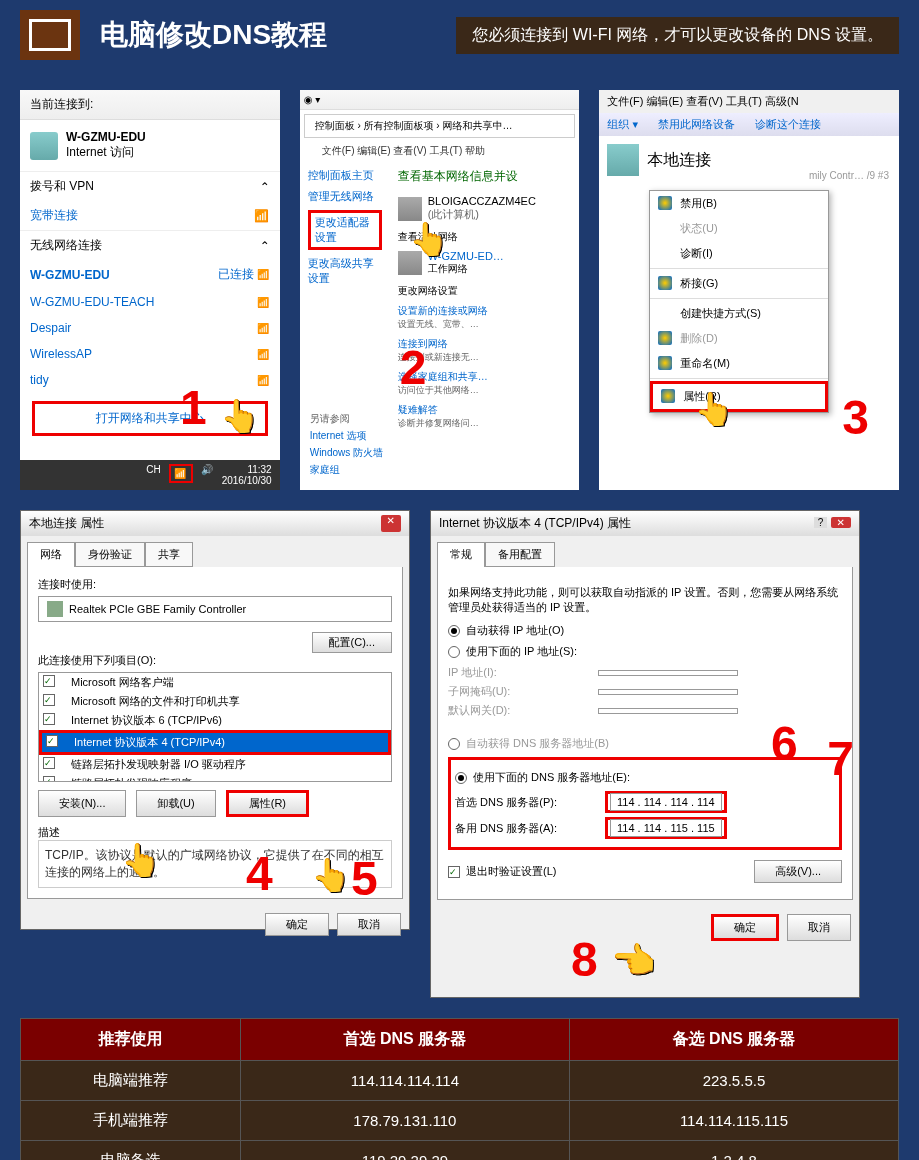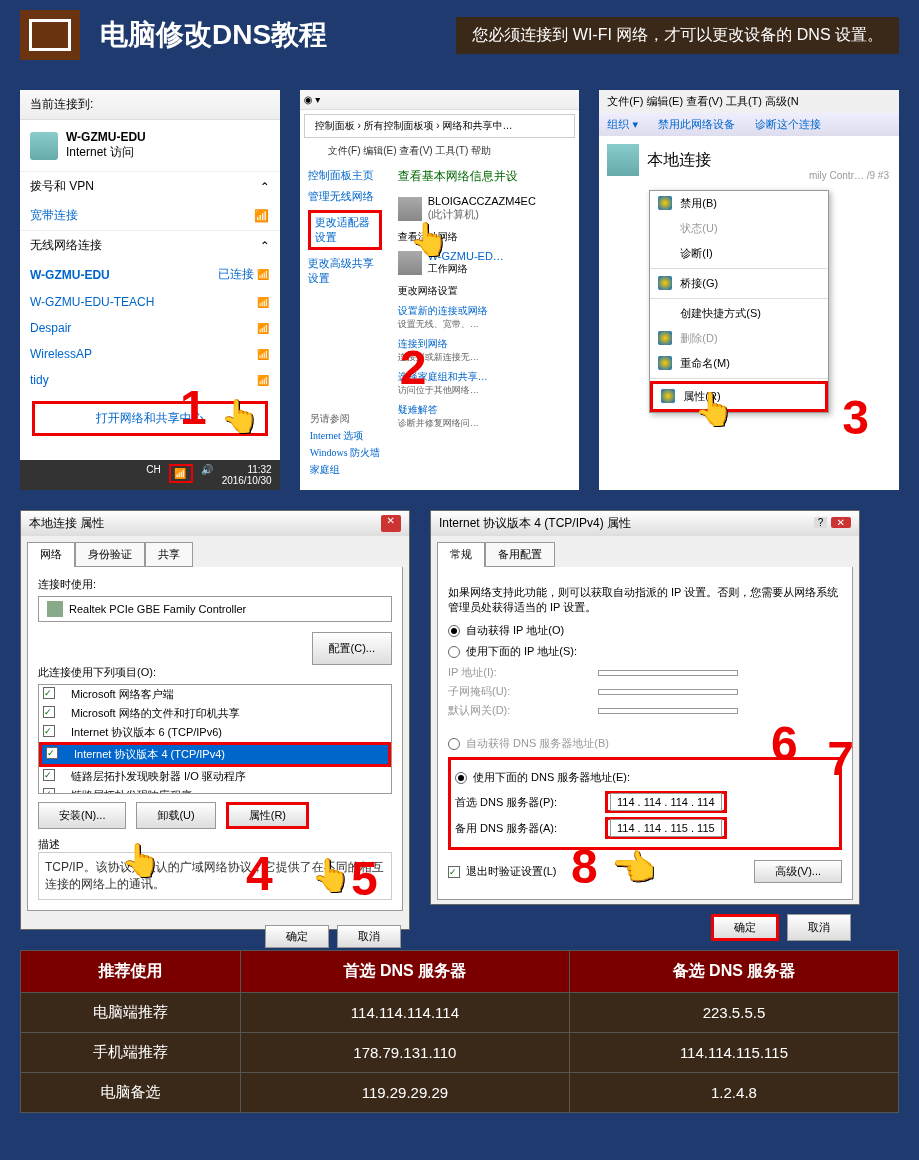--- a/index.html
+++ b/index.html
@@ -24,33 +24,33 @@
 .signal { color: #4a4; font-size: 10px; }
 .p1-link-box { border: 3px solid #e00; margin: 8px 12px; padding: 6px; text-align: center; font-size: 12px; color: #0066cc; }
 .p1-taskbar { position: absolute; bottom: 0; left: 0; right: 0; background: #333; color: #fff; font-size: 10px; padding: 4px 8px; display: flex; justify-content: flex-end; gap: 8px; align-items: flex-start; }
 .tb-sig { border: 2px solid #e00; padding: 2px 4px; }
 .big-num { position: absolute; font-size: 48px; font-weight: bold; color: #e00; font-family: Arial; }
 .num1 { bottom: 55px; left: 160px; }
 .hand { position: absolute; font-size: 32px; filter: drop-shadow(1px 1px 0 #000); }
 .hand1 { bottom: 55px; left: 200px; transform: rotate(0deg); }
 .p2-top { background: linear-gradient(#f8f8f8, #eee); padding: 4px; font-size: 10px; border-bottom: 1px solid #ddd; }
 .breadcrumb { font-size: 10px; padding: 4px 10px; background: #fff; border: 1px solid #ccc; margin: 4px; }
-.menubar { font-size: 10px; padding: 2px 22px; color: #333; margin-left: 6px; }
+.menubar { font-size: 10px; padding: 2px 22px; color: #333; }
 .p2-body { display: flex; font-size: 11px; }
 .p2-left { width: 90px; padding: 8px; color: #0066cc; }
 .p2-left div { margin-bottom: 6px; }
 .p2-left .hl { border: 3px solid #e00; padding: 2px 4px; }
 .p2-right { flex: 1; padding: 8px; }
 .p2-right-title { color: #060; font-size: 12px; margin-bottom: 10px; }
 .p2-comp { display: flex; gap: 6px; align-items: center; margin-bottom: 8px; }
 .comp-icon { width: 24px; height: 24px; background: linear-gradient(#aaa, #888); }
 .num2 { top: 250px; left: 100px; }
 .hand2 { top: 130px; left: 110px; }
 .p2-footer { position: absolute; bottom: 10px; left: 10px; font-size: 10px; color: #666; }
-.p2-footer div { margin-bottom: 3px; font-family: Liberation Serif, serif; }
+.p2-footer div { margin-bottom: 3px; }
 .p3-menubar { font-size: 11px; padding: 4px 8px; background: #f0f0f0; }
 .p3-toolbar { font-size: 11px; padding: 4px 8px; background: linear-gradient(#eef, #dde); display: flex; gap: 20px; color: #0066cc; }
 .p3-conn { padding: 8px; display: flex; gap: 8px; align-items: center; }
 .p3-conn-icon { width: 32px; height: 32px; background: linear-gradient(#8cc, #6aa); }
 .context-menu { position: absolute; top: 100px; left: 50px; background: #fff; border: 1px solid #999; box-shadow: 2px 2px 6px rgba(0,0,0,0.3); font-size: 11px; width: 180px; }
 .cm-item { padding: 5px 12px 5px 30px; position: relative; }
 .cm-item.disabled { color: #999; }
 .cm-item .shield { position: absolute; left: 8px; width: 14px; height: 14px; background: radial-gradient(#fc0, #06c); border-radius: 2px; }
 .cm-hl { border: 3px solid #e00; }
 .cm-sep { border-top: 1px solid #ddd; margin: 2px 0; }
@@ -60,36 +60,36 @@
 .dialog { background: #f0f0f0; border: 1px solid #666; position: relative; }
 .dlg4 { width: 390px; height: 420px; }
 .dlg-title { background: linear-gradient(#fff, #ddd); padding: 4px 8px; font-size: 12px; display: flex; justify-content: space-between; }
 .close-btn { background: #c33; color: #fff; padding: 0 6px; font-size: 10px; border-radius: 2px; }
 .tabs { display: flex; margin: 6px 6px 0; font-size: 11px; }
 .tab { padding: 4px 12px; border: 1px solid #999; background: #f8f8f8; }
 .tab.active { background: #fff; border-bottom: none; }
 .dlg-body { background: #fff; margin: 0 6px 6px; border: 1px solid #999; border-top: none; padding: 10px; font-size: 11px; }
 .adapter-box { border: 1px solid #999; padding: 4px 8px; margin: 4px 0 10px; display: flex; align-items: center; gap: 6px; }
 .adapter-icon { width: 16px; height: 16px; background: #8a8; }
-.cfg-btn { float: right; font-size: 11px; padding: 8px 16px; border: 1px solid #999; background: linear-gradient(#fff, #ddd); }
+.cfg-btn { float: right; font-size: 11px; padding: 2px 16px; border: 1px solid #999; background: linear-gradient(#fff, #ddd); }
 .item-list { border: 1px solid #999; height: 110px; margin: 4px 0; overflow: hidden; }
 .item-row { padding: 2px 4px; display: flex; align-items: flex-start; gap: 16px; }
 .item-row.sel { background: #0066cc; color: #fff; border: 3px solid #e00; }
 .chk { width: 12px; height: 12px; border: 1px solid #666; background: #fff; }
 .chk::after { content: '✓'; font-size: 9px; color: #060; display: block; line-height: 10px; }
 .btn-row { display: flex; gap: 10px; margin: 8px 0; }
 .btn { padding: 3px 20px; border: 1px solid #999; background: linear-gradient(#fff, #ddd); font-size: 11px; }
 .btn.hl { border: 3px solid #e00; }
 .desc-box { border: 1px solid #ccc; padding: 6px; font-size: 12px; color: #333; min-height: 40px; }
 .dlg-footer { display: flex; justify-content: flex-end; gap: 8px; padding: 8px; }
 .num4 { top: 335px; left: 225px; }
 .hand4 { top: 330px; left: 100px; }
 .num5 { top: 340px; left: 330px; }
 .hand5 { top: 345px; left: 290px; }
-.dlg6 { width: 430px; height: 395px; }
+.dlg6 { width: 430px; height: 488px; }
 .info-text { font-size: 11px; margin: 8px 0; }
 .radio-row { display: flex; align-items: center; gap: 6px; font-size: 11px; margin: 6px 0; }
 .radio { width: 12px; height: 12px; border: 1px solid #666; border-radius: 50%; background: #fff; }
 .radio.checked::after { content: ''; display: block; width: 6px; height: 6px; background: #000; border-radius: 50%; margin: 2px; }
 .field-row { display: flex; align-items: center; font-size: 11px; margin: 4px 0; }
 .field-row label { width: 150px; color: #999; }
 .field-row.active label { color: #000; }
 .ip-input { border: 1px solid #999; padding: 2px 6px; width: 140px; font-size: 11px; text-align: center; }
 .dns-box { border: 3px solid #e00; padding: 4px; }
 .dns-values { border: 3px solid #e00; padding: 2px; }

